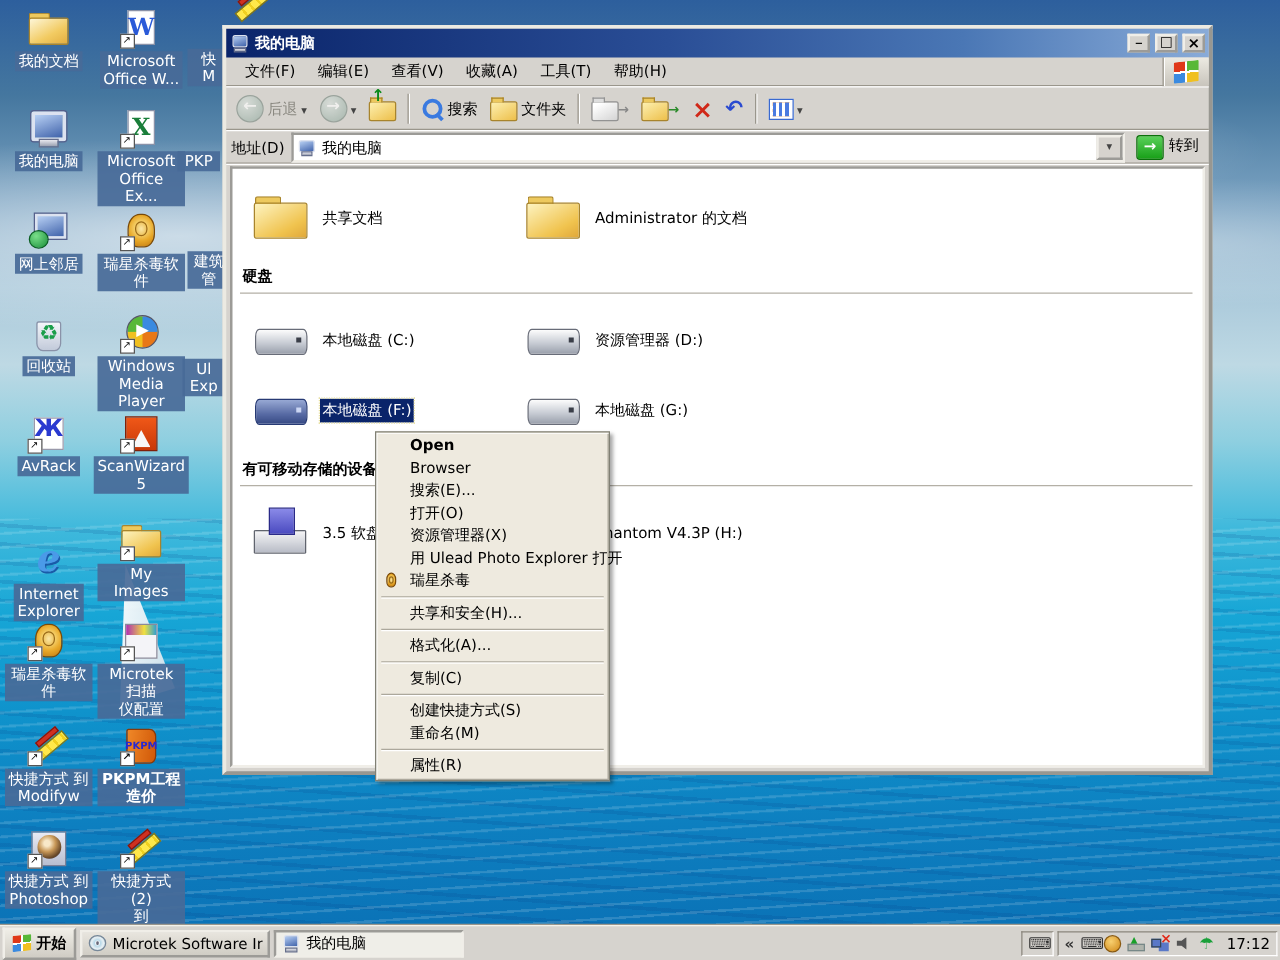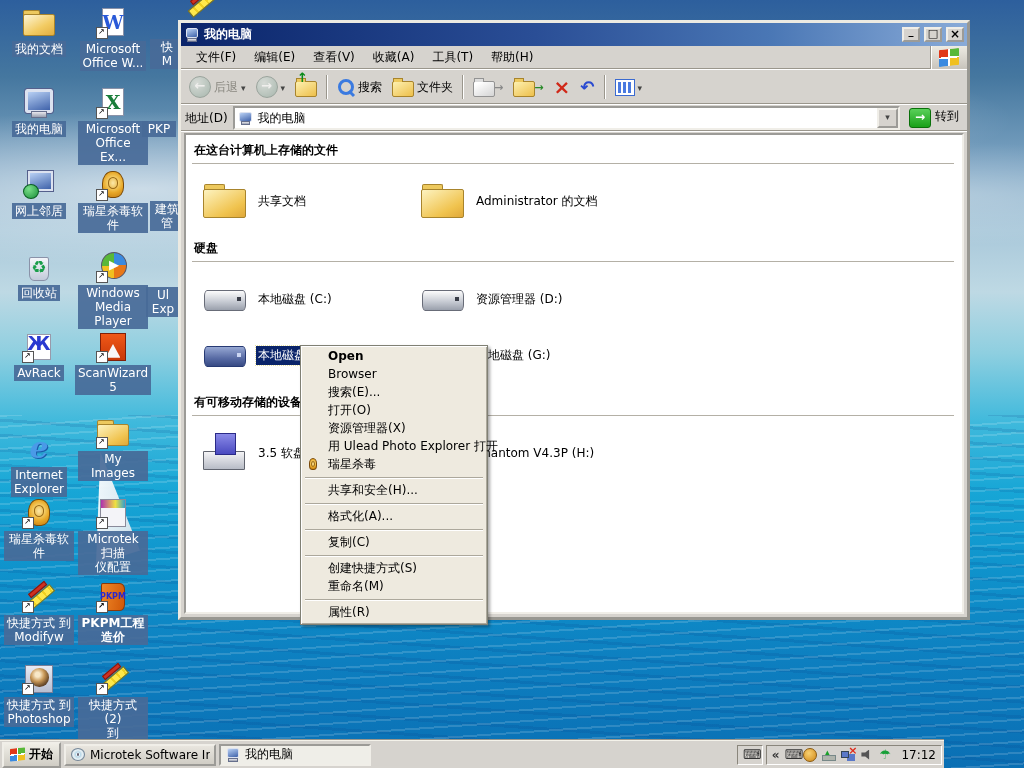--- a/index.html
+++ b/index.html
@@ -172,21 +172,21 @@
   .tile.selected .tlabel{background:#0a246a;color:#fff;outline:1px dotted #e8e0a0}
   .tile.selected .ic{filter:saturate(1.2)}
   
   #ctx{position:absolute;left:300px;top:345px;width:184px;z-index:30;background:#eeeadf;
     border:1px solid #808074;box-shadow:inset 1px 1px 0 #fff,inset -1px -1px 0 #aca89c,2px 2px 3px rgba(0,0,0,.35);
     padding:2px 1px}
   .cm-item{position:relative;padding:2px 10px 3px 26px;line-height:13px;white-space:nowrap}
   .cm-item.bold{font-weight:bold}
   .cm-sep{margin:3px 3px;border-top:1px solid #aca89c;border-bottom:1px solid #fff;height:0}
   
-  #taskbar{position:absolute;left:0;bottom:0;width:944px;height:28px;z-index:40;background:#d6d3ce;
+  #taskbar{position:absolute;left:0;bottom:0;width:1024px;height:28px;z-index:40;background:#d6d3ce;
     border-top:1px solid #f4f2ea;box-shadow:0 -1px 0 #9a968c;display:flex;align-items:center;padding:0 2px;box-sizing:border-box;gap:3px}
   .start{height:22px;display:flex;align-items:center;gap:4px;padding:0 6px;
     background:linear-gradient(#efede6,#cfccc4);border:2px outset #f0eee8;font-weight:bold}
   #tasks{display:flex;gap:3px}
   .task{width:152px;height:22px;display:flex;align-items:center;gap:4px;padding:0 4px;box-sizing:border-box;
     background:linear-gradient(#e8e5de,#d0cdc5);border:2px outset #f0eee8;overflow:hidden}
   .task.active{background:#efeee8;border:2px inset #f0eee8}
   .task-label{white-space:nowrap;overflow:hidden}
   .tray{margin-left:auto;display:flex;align-items:center;gap:3px}
   .tray-box{height:20px;display:flex;align-items:center;gap:5px;padding:1px 5px;box-sizing:border-box;
@@ -374,21 +374,20 @@
       <span class="ic xs i-my-computer"></span>
       <span class="aval">我的电脑</span>
       <span class="combo-btn"><span class="dd"></span></span>
     </span>
     <span class="go">
       <span class="go-icon"></span>
       <span>转到</span>
     </span>
   </div>
   <div id="content">
-      <div class="sec-h">在这台计算机上存储的文件</div>
       <div class="crow">
         <div class="tile">
           <span class="ic lg i-folder"></span>
           <span class="tlabel">共享文档</span>
         </div>
         <div class="tile">
           <span class="ic lg i-folder"></span>
           <span class="tlabel">Administrator 的文档</span>
         </div>
       </div>

